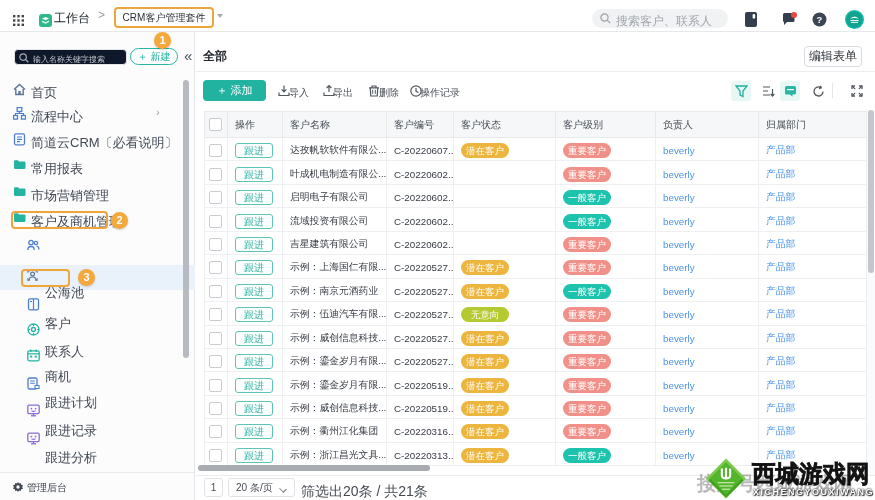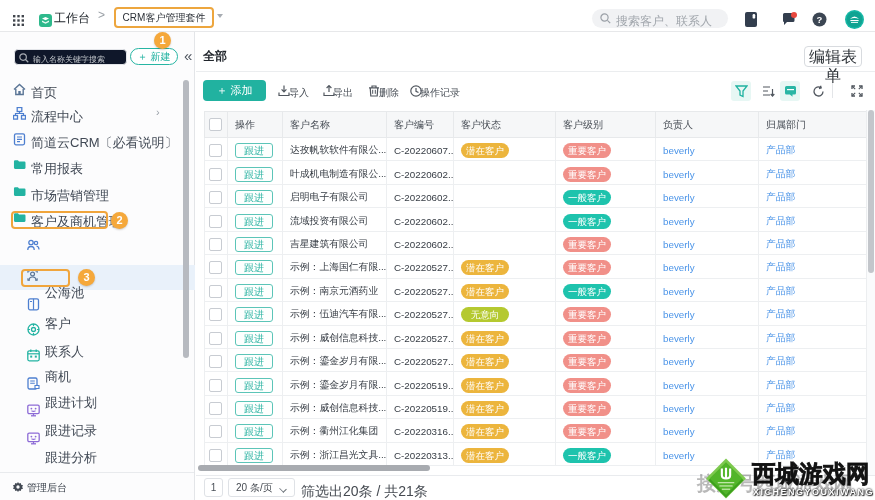--- a/index.html
+++ b/index.html
@@ -31,21 +31,21 @@
 .ocirc { position:absolute; z-index:6; width:17px; height:17px; border-radius:50%; background:#f5a83b; color:#fff; font-size:11px; font-weight:bold; text-align:center; line-height:17px; box-shadow:0 1px 2px rgba(0,0,0,.18); }
 #sscroll { left:183px; top:48px; width:6px; height:278px; background:#b7bac0; border-radius:3px; }
 #sbottom { left:0; top:440px; width:194px; height:28px; border-top:1px solid #e8eaed; background:#fcfcfd; }
 #sbottom span { position:absolute; left:27px; top:8px; font-size:10px; color:#3b424c; }
 
 
 #content { left:196px; top:32px; width:679px; height:468px; background:#fff; }
 #tabbar { left:0; top:0; width:679px; height:40px; border-bottom:1px solid #ebedef; background:#fff; }
 #coll { left:-12px; top:15px; font-size:15px; color:#4d545e; }
 #tab-all { left:7px; top:16px; font-size:12px; font-weight:bold; color:#20252b; }
-#editform { left:608px; top:14px; width:58px; height:21px; border:1px solid #d8dbdf; border-radius:4px; background:#fff; font-size:16px; color:#2e3338; text-align:center; line-height:19px; }
+#editform { left:608px; top:14px; width:58px; height:21px; border:1px solid #d8dbdf; border-radius:4px; background:#fff; font-size:12px; color:#2e3338; text-align:center; line-height:19px; }
 
 #toolbar { left:0; top:40px; width:542px; height:38px; background:#fff;padding-left:20px; }
 #addbtn { left:7px; top:8px; width:63px; height:21px; background:#21b2a0; border-radius:4px; color:#fff; font-size:11px; text-align:center; line-height:21px; }
 .titem { position:absolute; top:14px; font-size:10px; color:#4a5058; }
 .ticon { position:absolute; top:13px; }
 
 
 #tbl { left:8px; top:79px; width:662px; border-collapse:collapse; table-layout:fixed; background:#fff; }
 #tbl th { background:#f6f7f8; border:1px solid #e7e9eb; font-weight:normal; font-size:10px; color:#464c54; text-align:left; padding:0 0 0 7px; height:26px; }
 #tbl td { border:1px solid #edeff1; border-top:none; font-size:9.8px; color:#363c44; padding:3px 0 0 7px; height:23.45px; overflow:hidden; white-space:nowrap; background:#fff; }

